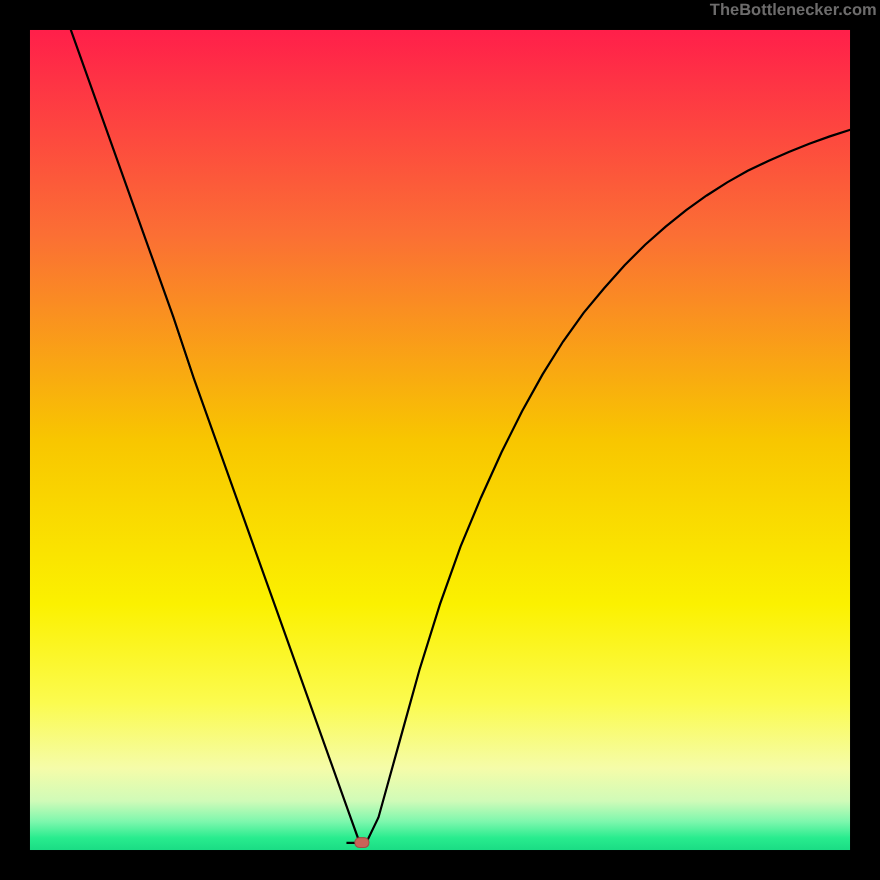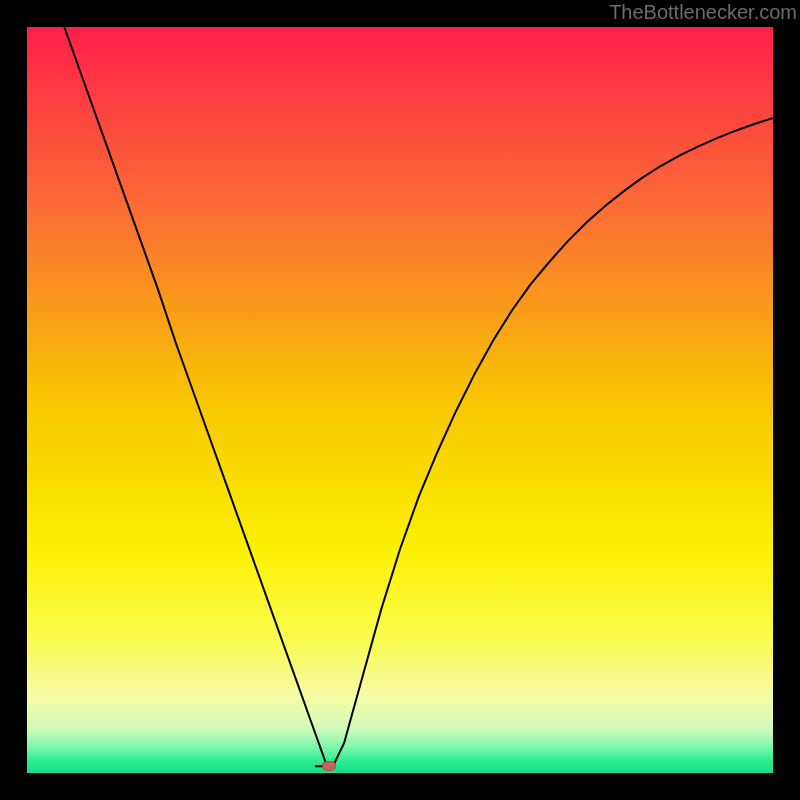--- a/index.html
+++ b/index.html
@@ -18,22 +18,22 @@
     left: 27px;
     top: 27px;
     width: 746px;
     height: 746px;
     overflow: hidden;
   }
 
   .watermark {
     position: absolute;
     color: #6d6c6c;
-    font-size: 20px;
-    font-weight: 400;
+    font-size: 15px;
+    font-weight: 700;
     letter-spacing: 0px;
     white-space: nowrap;
   }
 
   svg { display: block; }
 
   .marker {
     position: absolute;
     width: 14px;
     height: 10px;

